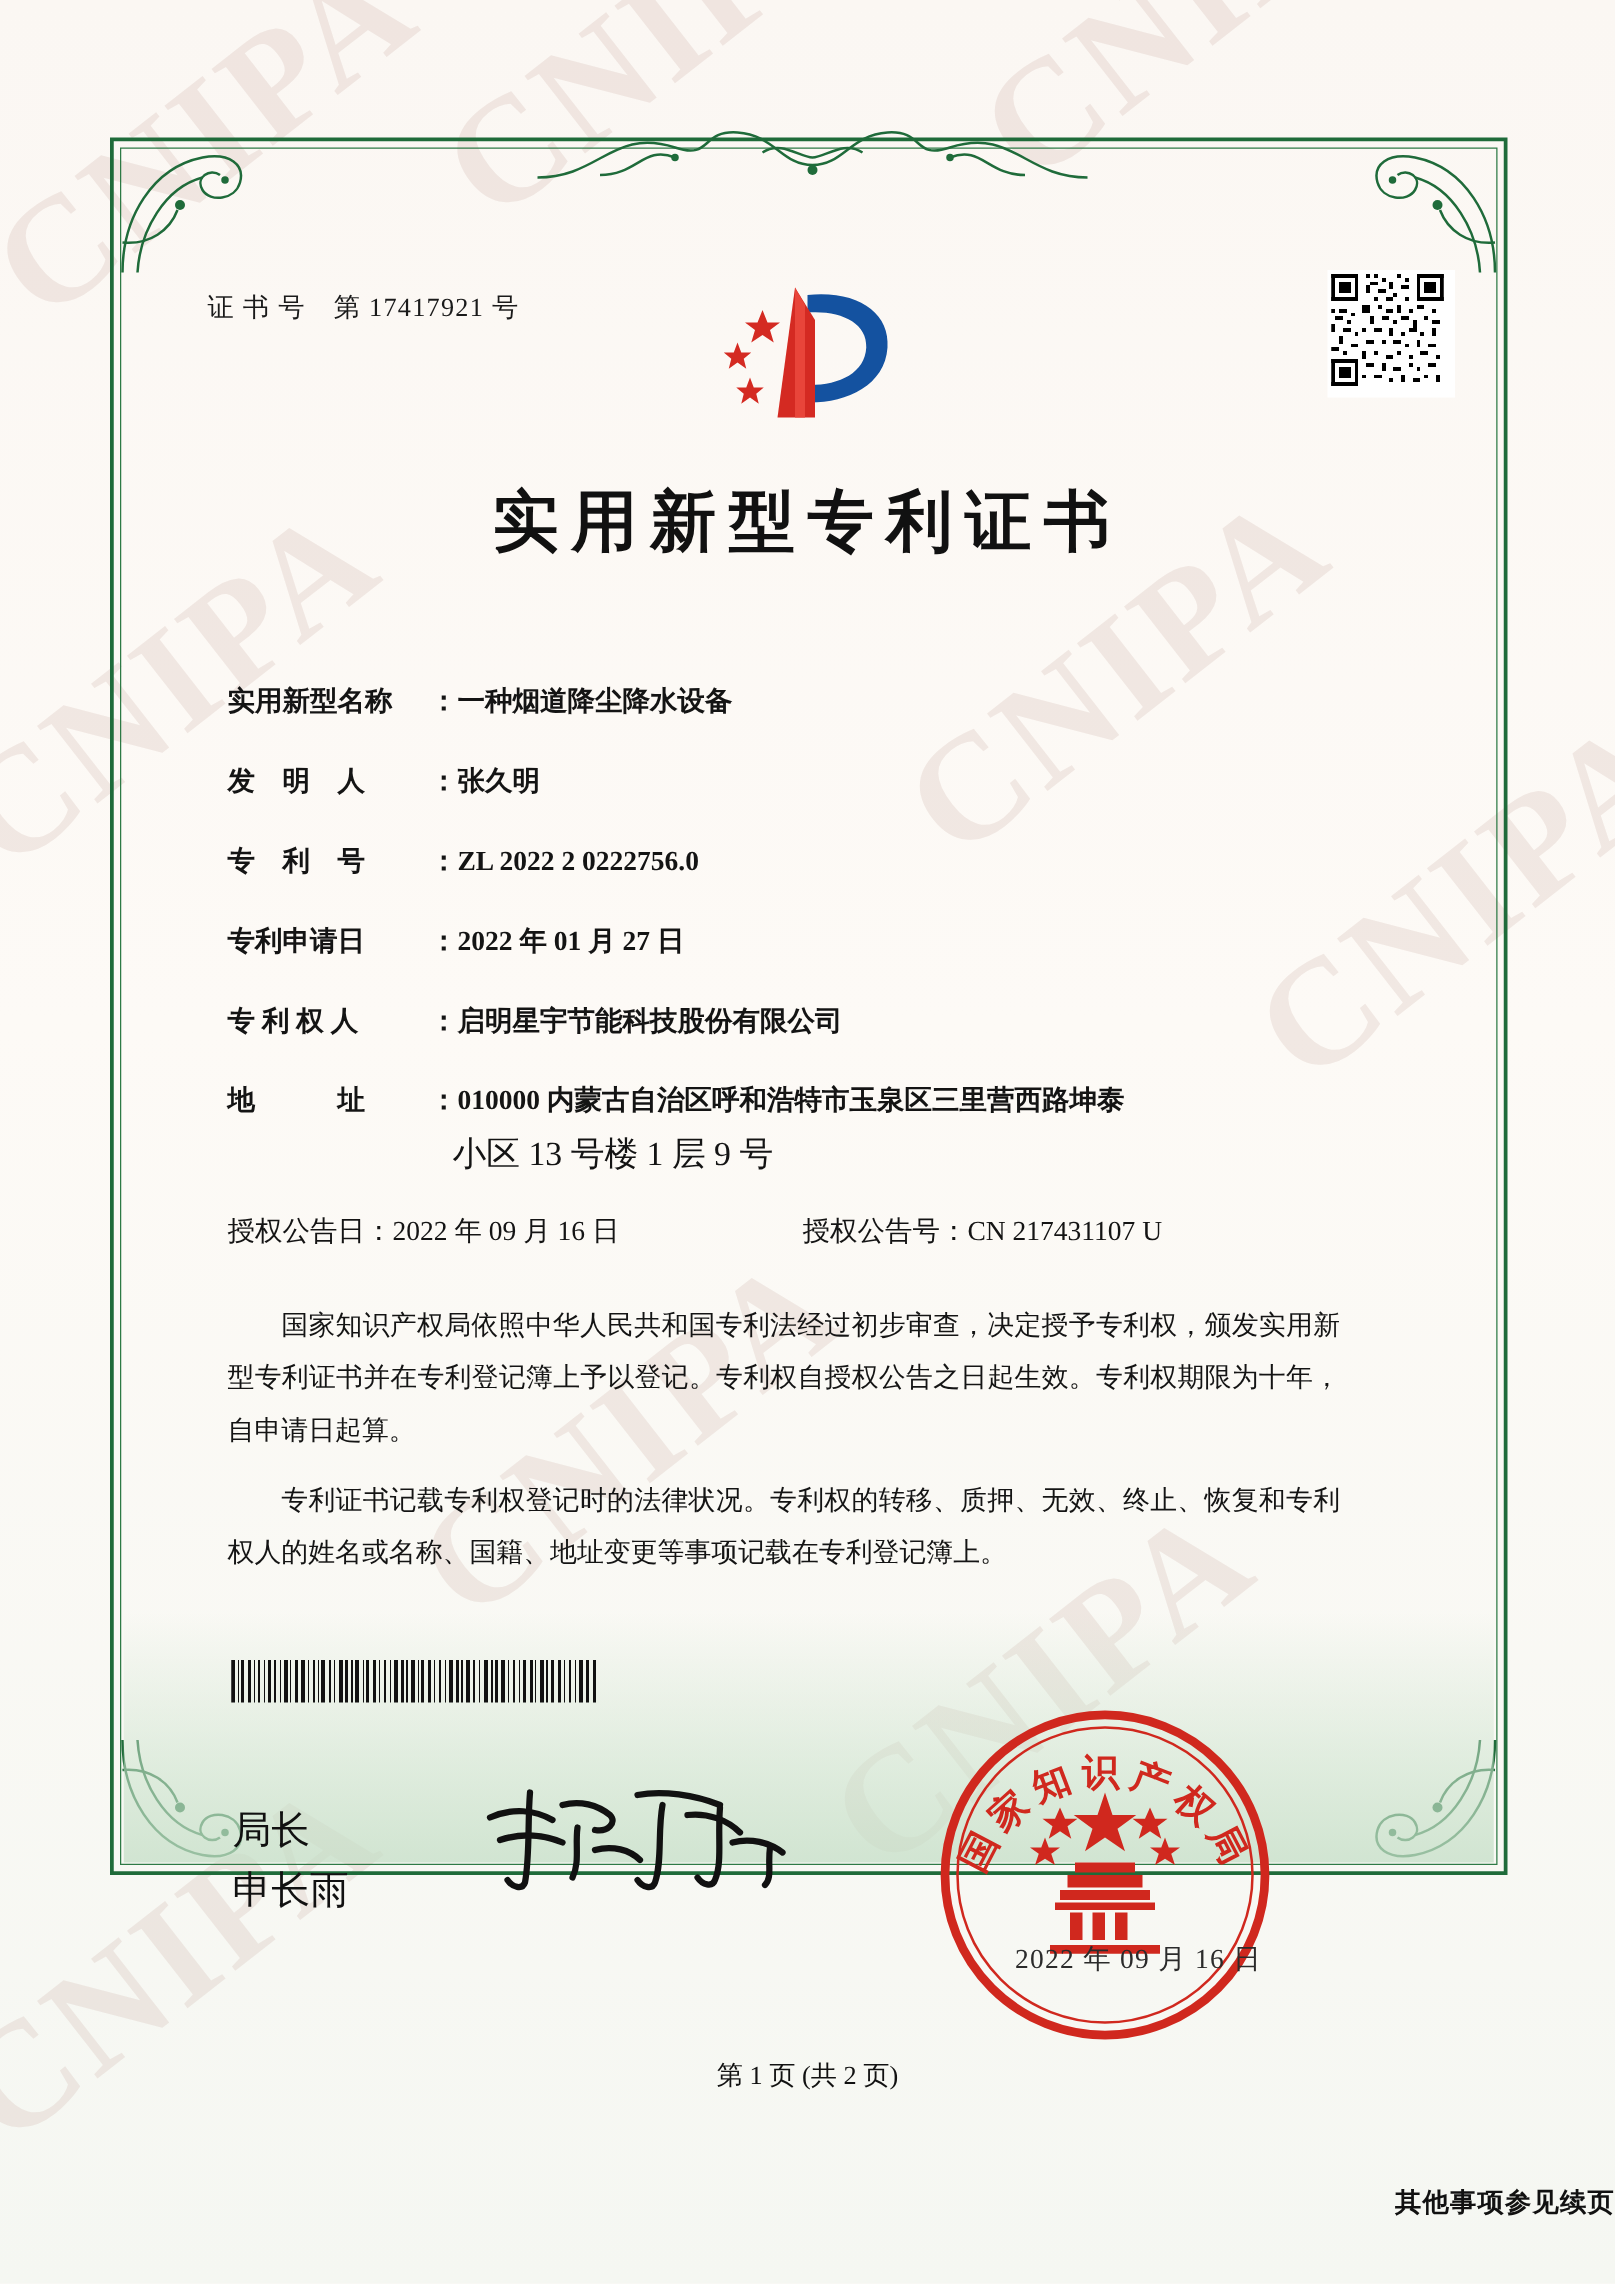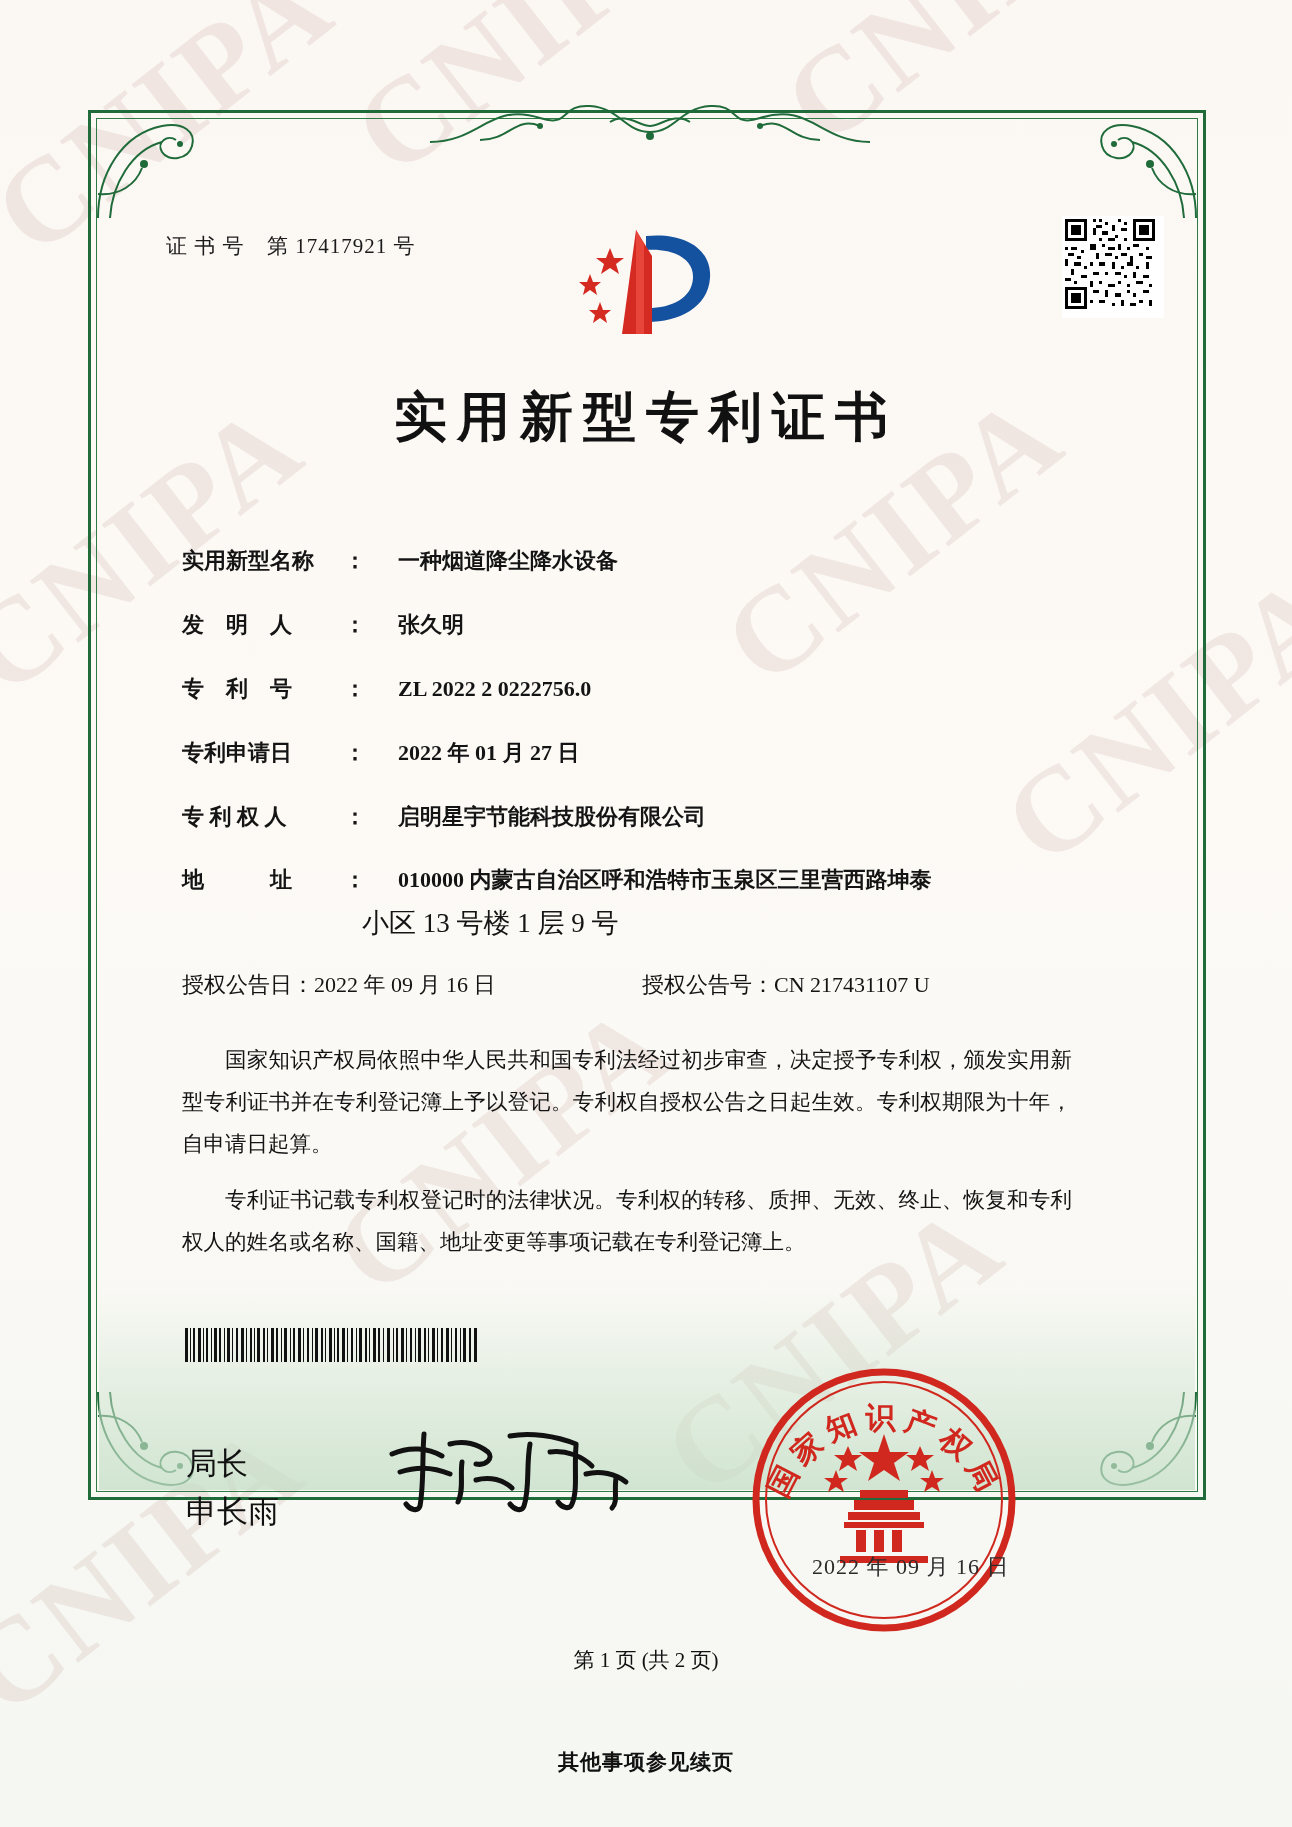--- a/index.html
+++ b/index.html
@@ -152,21 +152,21 @@
   }
   .row .label {
     width: 160px;
     flex: 0 0 160px;
     display: flex;
     justify-content: space-between;
     letter-spacing: 0;
     white-space: nowrap;
   }
   .row .colon { margin: 0 0 0 2px; }
-  .row .value { flex: 1; margin-left: 32px; }
+  .row .value { flex: 1; }
   .addr-second {
     margin-top: 6px;
     padding-left: 180px;
     font-size: 27px;
   }
   .two-col {
     display: flex;
     margin-bottom: 10px;
   }
   .two-col .seg1 { width: 460px; display: flex; }
@@ -242,21 +242,21 @@
     top: 1646px;
     text-align: center;
     font-size: 21px;
     color: #111;
   }
 
   .footer-note {
     position: absolute;
     left: 0; right: 0;
     top: 1748px;
-    text-align: center;
+    text-align: right;
     font-size: 21px;
     font-weight: bold;
     color: #111;
     letter-spacing: 1px;
   }
 </style>
 </head>
 <body>
 
 <div class="page">

